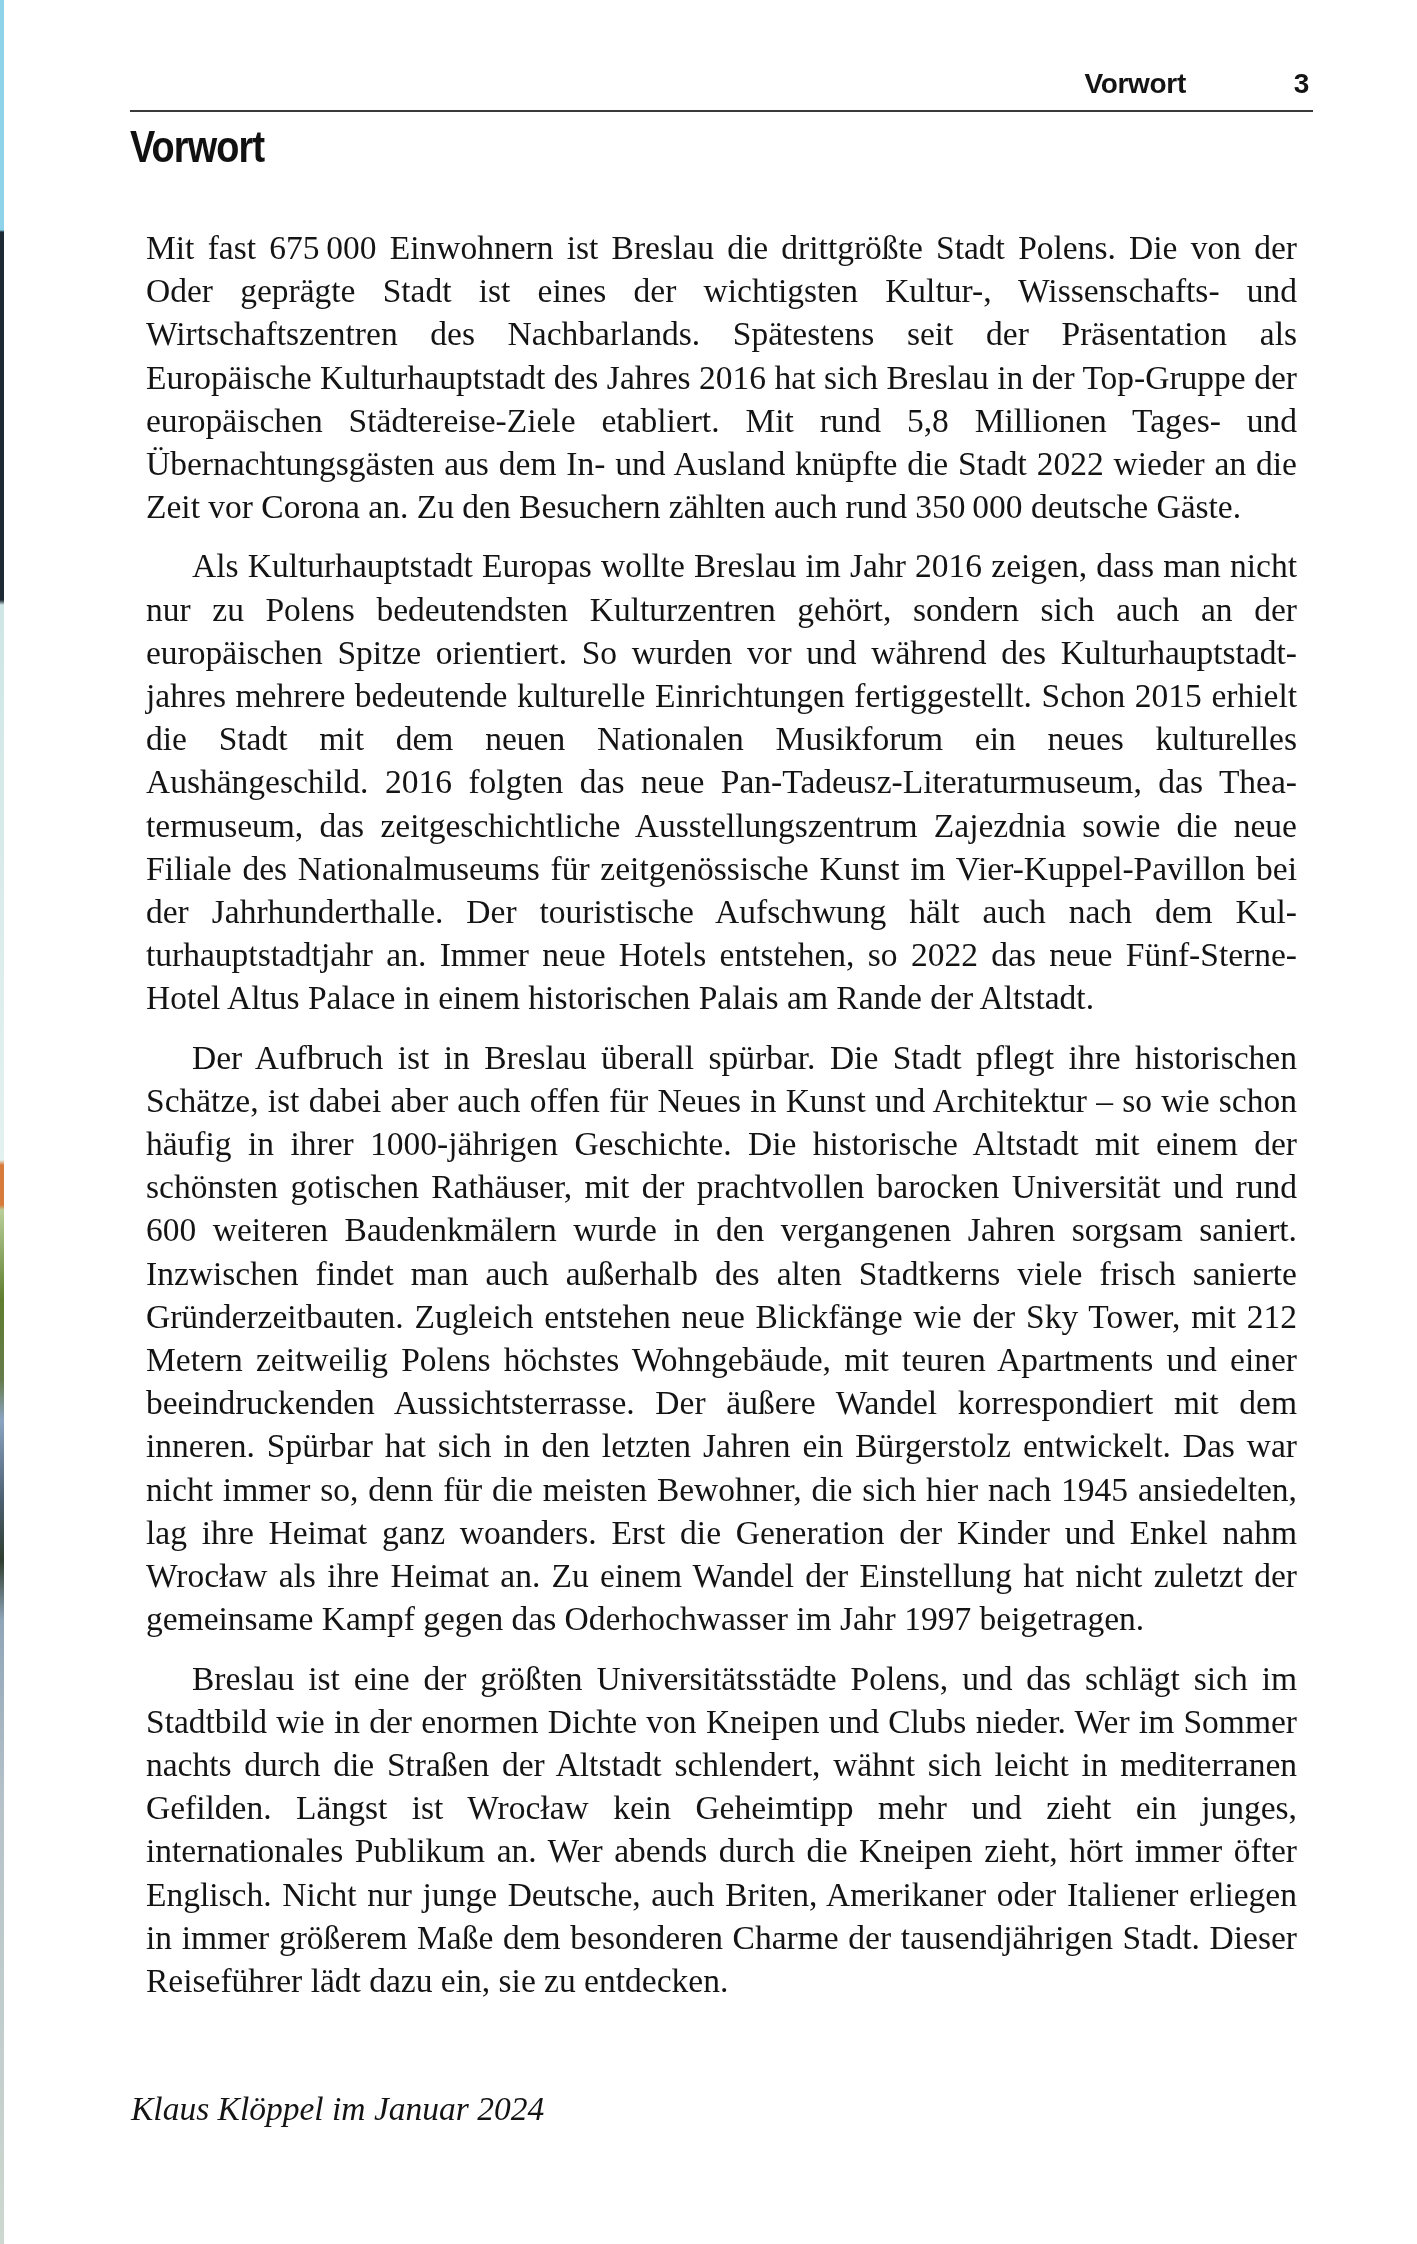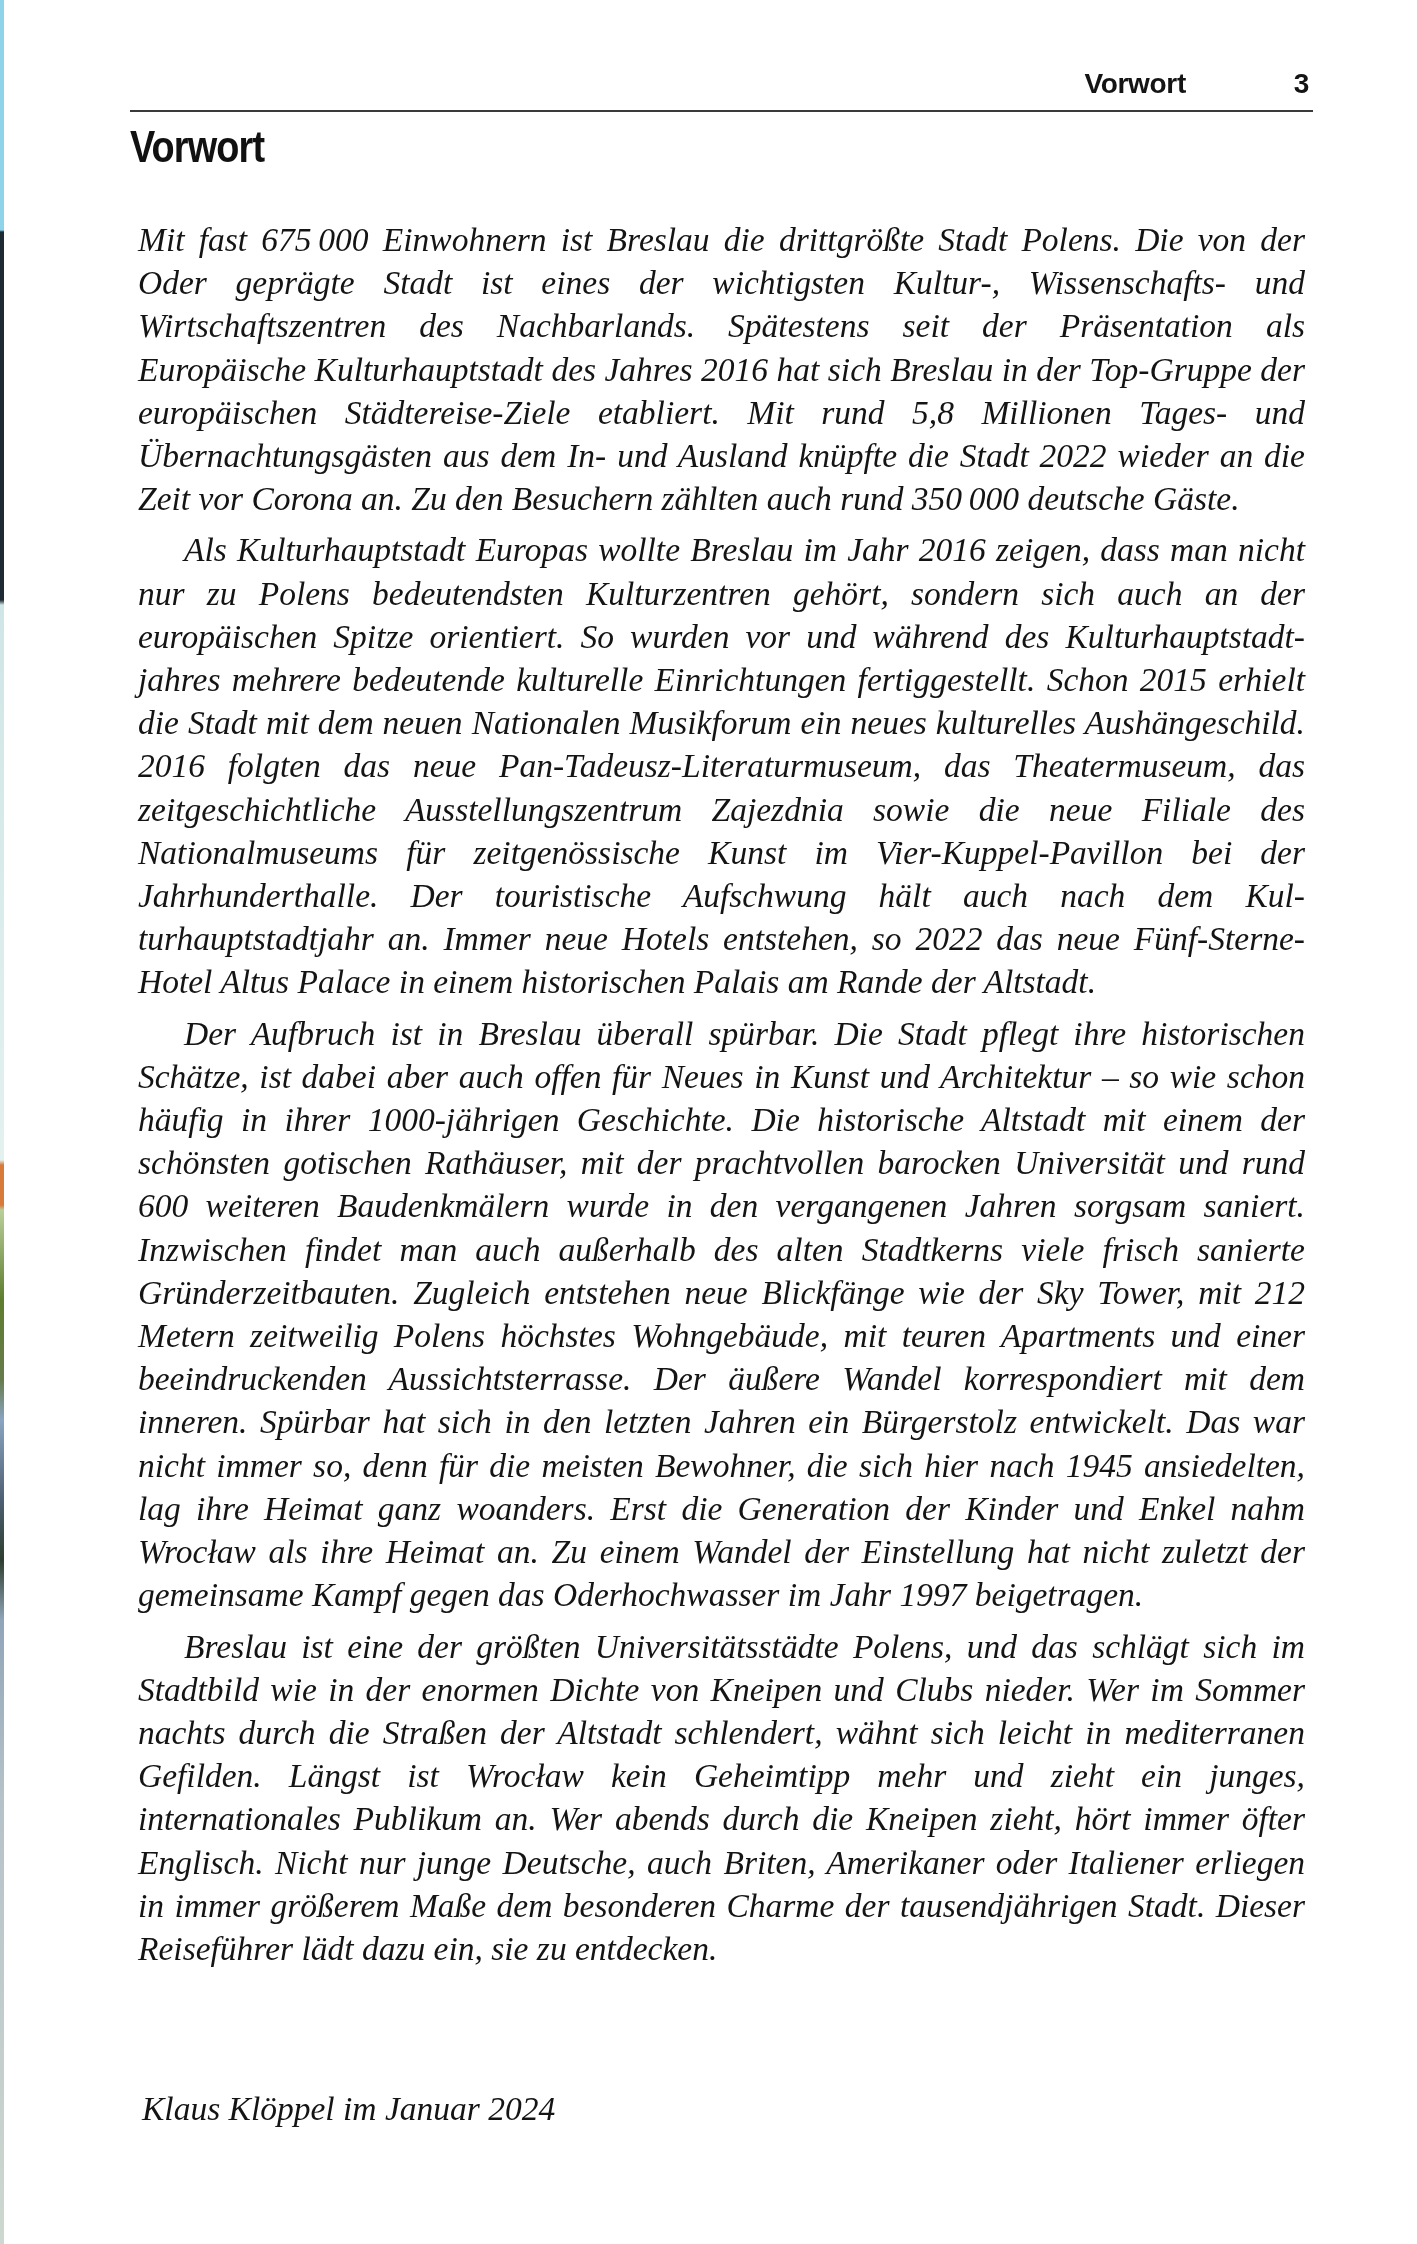--- a/index.html
+++ b/index.html
@@ -84,30 +84,29 @@
       top: 210px;
       left: 0;
       width: 1183px;
       font-family: "Liberation Serif", serif;
       font-size: 33.5px;
       line-height: 43.2px;
       text-align: justify;
       hyphens: manual;
     }
     .body-text p {
-      margin: 8px;
-      font-style: italic;
+      margin: 16px;
     }
     .body-text p.indent {
       text-indent: 46px;
     }
     .signature {
       position: absolute;
       top: 2087px;
-      left: 12px;
+      left: 1px;
       font-family: "Liberation Serif", serif;
       font-style: italic;
       font-size: 33.5px;
       line-height: 43px;
     }
   </style>
 </head>
 <body>
 
 <div class="edge-strip"></div>

